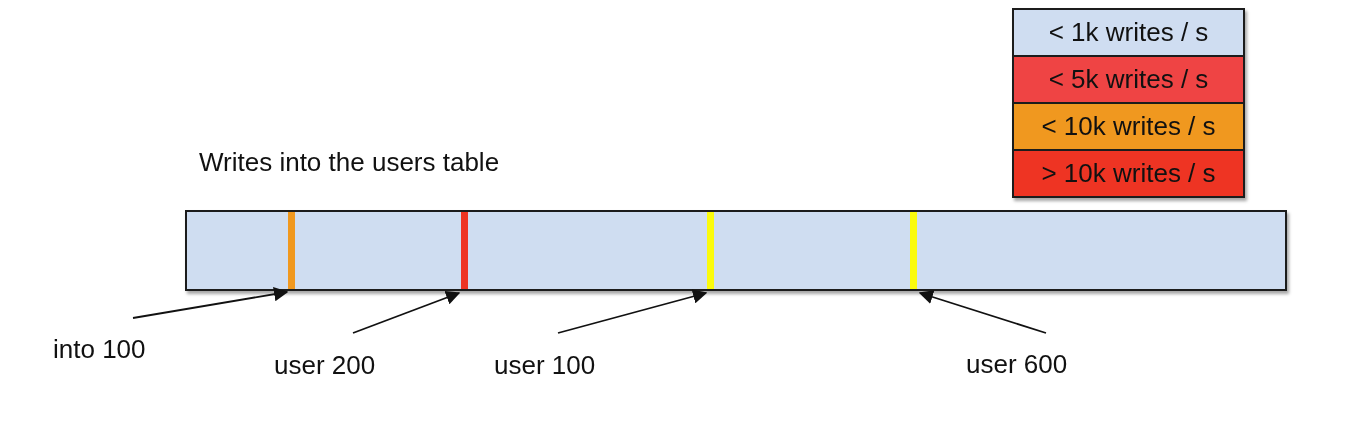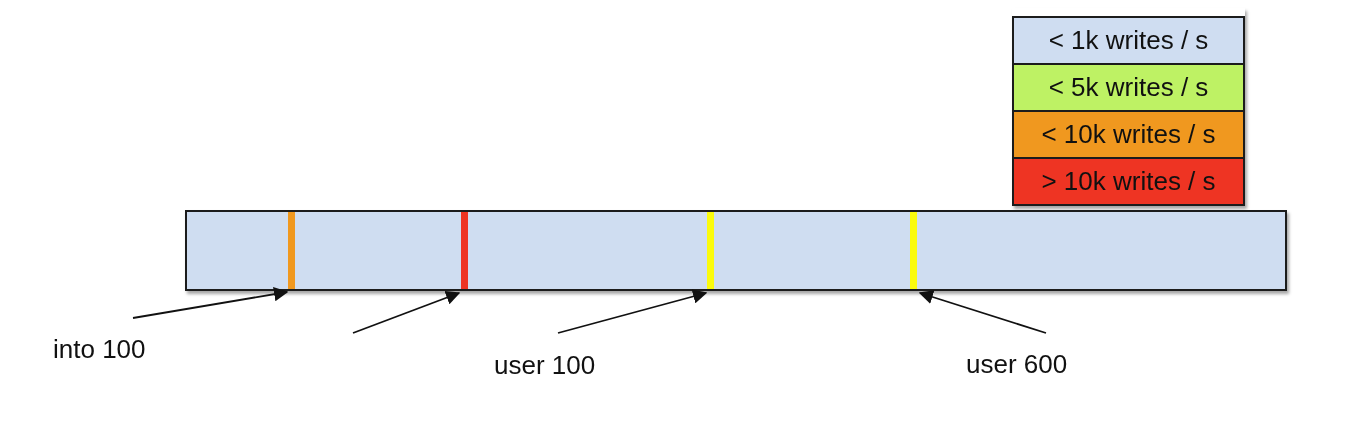--- a/index.html
+++ b/index.html
@@ -30,21 +30,21 @@
   .legend-row {
     height: 45px;
     border: 2px solid #1c1c1c;
     margin-top: -2px;
     display: flex;
     align-items: center;
     justify-content: center;
     font-size: 26px;
     white-space: nowrap;
   }
-  .legend-row:first-child { margin-top: 8px; }
+  .legend-row:first-child { margin-top: 0; }
   .band {
     position: absolute;
     left: 185px;
     top: 210px;
     width: 1102px;
     height: 81px;
     box-sizing: border-box;
     border: 2px solid #1c1c1c;
     box-shadow: 2px 3px 3px rgba(0,0,0,0.35);
   }
@@ -65,24 +65,25 @@
     font-size: 26px;
     line-height: 26px;
     white-space: nowrap;
   }
 </style>
 </head>
 <body>
 
 <div class="canvas">
 
+  <div class="title">Writes into the users table</div>
 
   <div class="legend">
     <div class="legend-row" style="background-color: rgb(207, 221, 241);">&lt; 1k writes / s</div>
-    <div class="legend-row" style="background-color: #bef264;">&lt; 5k writes / s</div>
+    <div class="legend-row" style="background-color: #ef4444;">&lt; 5k writes / s</div>
     <div class="legend-row" style="background-color: rgb(240, 152, 31);">&lt; 10k writes / s</div>
     <div class="legend-row" style="background-color: rgb(238, 52, 35);">&gt; 10k writes / s</div>
   </div>
 
   <div class="band" style="background-color: rgb(207, 221, 241);">
     <div class="stripe" style="left: 101px; background-color: rgb(240, 152, 31);"></div>
     <div class="stripe" style="left: 274px; background-color: rgb(238, 52, 35);"></div>
     <div class="stripe" style="left: 520px; background-color: rgb(251, 251, 13);"></div>
     <div class="stripe" style="left: 723px; background-color: rgb(251, 251, 13);"></div>
   </div>
@@ -93,16 +94,17 @@
         <path d="M0,0 L10,5 L0,10 z" fill="#111111"></path>
       </marker>
     </defs>
     <line x1="133" y1="318" x2="287" y2="292" stroke="#111111" stroke-width="1.8" marker-end="url(#ah)"></line>
     <line x1="353" y1="333" x2="459" y2="293" stroke="#111111" stroke-width="1.8" marker-end="url(#ah)"></line>
     <line x1="558" y1="333" x2="706" y2="293" stroke="#111111" stroke-width="1.8" marker-end="url(#ah)"></line>
     <line x1="1046" y1="333" x2="920" y2="293" stroke="#111111" stroke-width="1.8" marker-end="url(#ah)"></line>
   </svg>
 
   <div class="user-label" style="left:53px; top:336px">into 100</div>
+  <div class="user-label" style="left:274px; top:352px">user 200</div>
   <div class="user-label" style="left:494px; top:352px">user 100</div>
   <div class="user-label" style="left:966px; top:351px">user 600</div>
 
 </div>
 
 </body></html>

